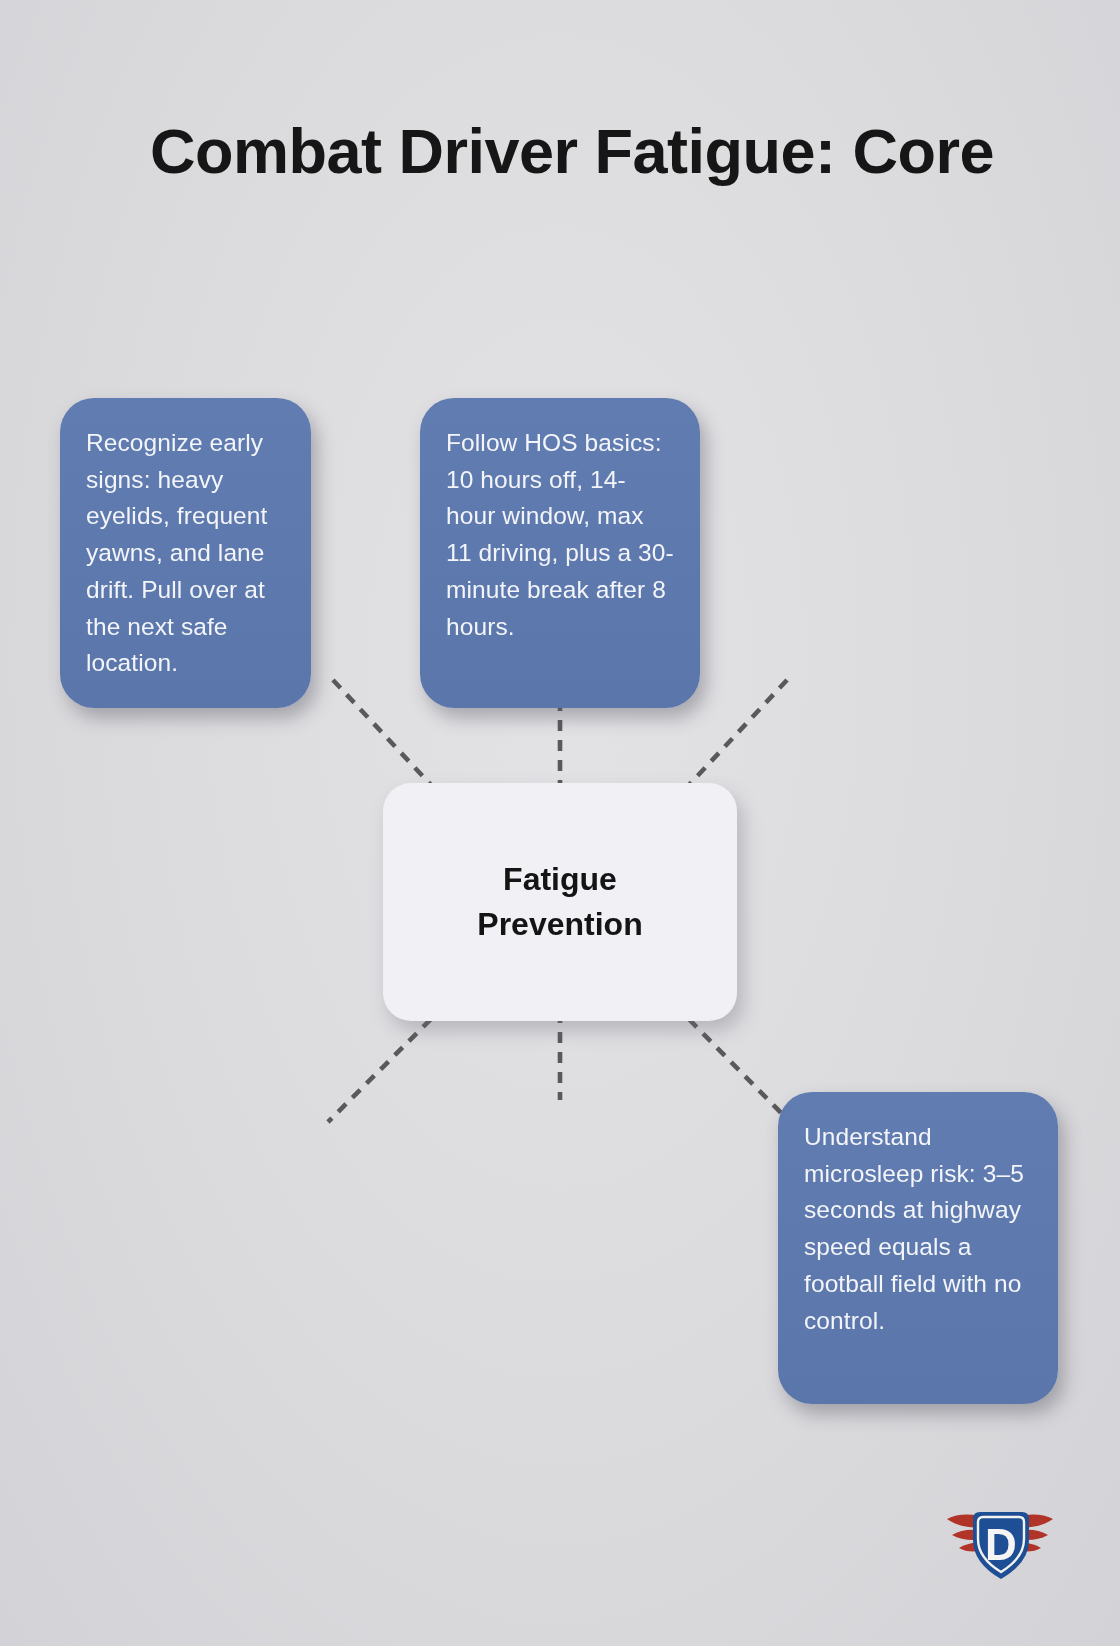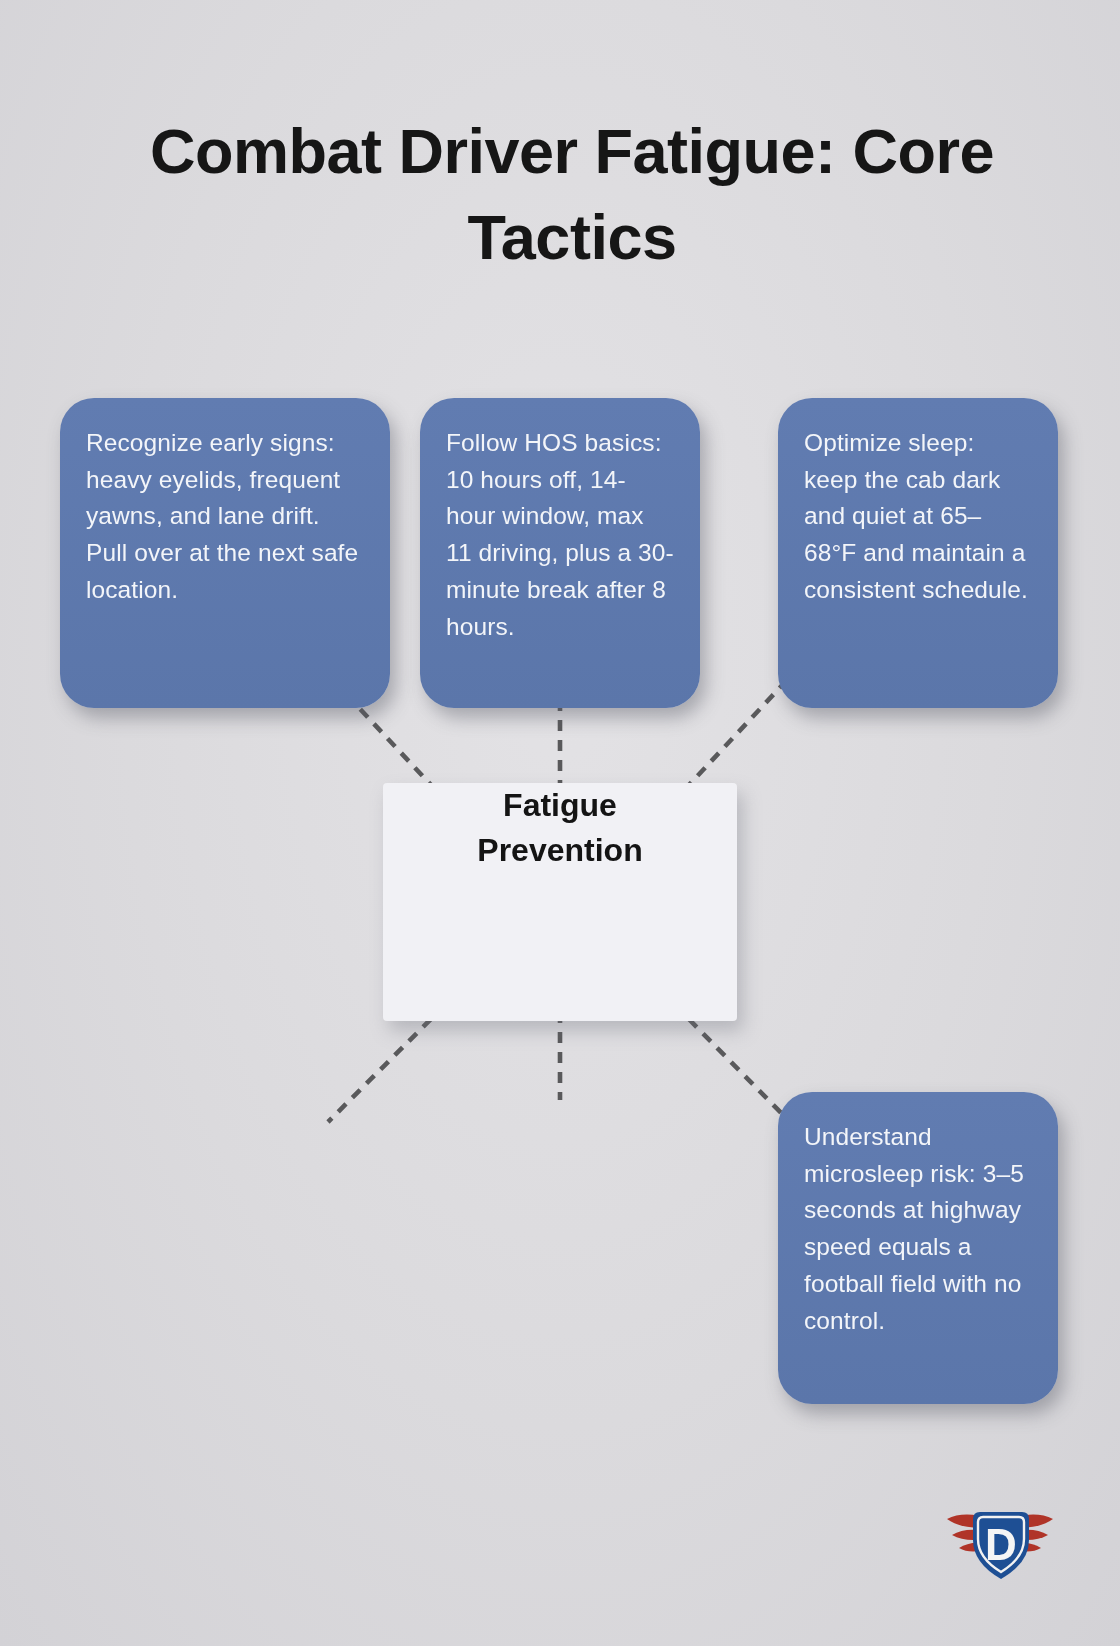--- a/index.html
+++ b/index.html
@@ -46,38 +46,39 @@
     box-sizing: border-box;
     background: linear-gradient(180deg, #617cb1 0%, #5b76aa 100%);
     border-radius: 34px;
     color: #f3f5f9;
     font-size: 24.5px;
     line-height: 36.7px;
     letter-spacing: 0.1px;
     padding: 27px 26px;
     box-shadow: 6px 10px 18px rgba(85, 88, 100, 0.42);
   }
-  .card.c1 { left: 60px;  top: 398px;  width: 330px; height: 310px; }
+  .card.c1 { left: 60px;  top: 398px;  width: 251px; height: 310px; }
   .card.c2 { left: 420px; top: 398px;  width: 280px; height: 310px; }
   .card.c3 { left: 778px; top: 398px;  width: 280px; height: 310px; }
   .card.c4 { left: 60px;  top: 1092px; width: 285px; height: 278px; }
   .card.c5 { left: 420px; top: 1092px; width: 280px; height: 278px; }
   .card.c6 { left: 778px; top: 1092px; width: 280px; height: 312px; }
 
   .center-node {
     position: absolute;
     z-index: 3;
     left: 383px; top: 783px;
     width: 354px; height: 238px;
     background: #f1f1f5;
-    border-radius: 4px;
+    border-radius: 28px;
     box-shadow: 6px 10px 18px rgba(110, 112, 124, 0.35);
     display: flex;
     flex-direction: column;
     align-items: center;
+    justify-content: center;
     font-size: 32px;
     line-height: 45px;
     font-weight: 700;
     color: #141414;
     text-align: center;
   }
 
   .logo {
     position: absolute;
     z-index: 2;
@@ -90,35 +91,33 @@
     font-size: 44px;
     fill: #f5f5f5;
   }
 </style>
 </head>
 <body>
 
 <div class="canvas">
 
   <h1 class="title"><span>Combat Driver Fatigue: Core</span><br>
-    <span>Tactics</span>
   </h1>
 
   <svg class="connectors" viewBox="0 0 1120 1646" xmlns="http://www.w3.org/2000/svg">
     <line x1="333" y1="680" x2="445" y2="800"></line>
     <line x1="560" y1="700" x2="560" y2="795"></line>
     <line x1="787" y1="680" x2="675" y2="800"></line>
     <line x1="445" y1="1005" x2="328" y2="1122"></line>
     <line x1="560" y1="1012" x2="560" y2="1100"></line>
     <line x1="675" y1="1005" x2="795" y2="1127"></line>
   </svg>
 
   <div class="card c1">Recognize early signs: heavy eyelids, frequent yawns, and lane drift. Pull over at the next safe location.</div>
   <div class="card c2">Follow HOS basics: 10 hours off, 14-hour window, max 11 driving, plus a 30-minute break after 8 hours.</div>
-  <div class="card c3">Optimize sleep: keep the cab dark and quiet at 65–68°F and maintain a consistent schedule.</div>
   <div class="card c6">Understand microsleep risk: 3–5 seconds at highway speed equals a football field with no control.</div>
 
   <div class="center-node">
     <span>Fatigue</span>
     <span>Prevention</span>
   </div>
 
   <svg class="logo" viewBox="0 0 108 74" xmlns="http://www.w3.org/2000/svg">
 
     <g fill="#b03428">

